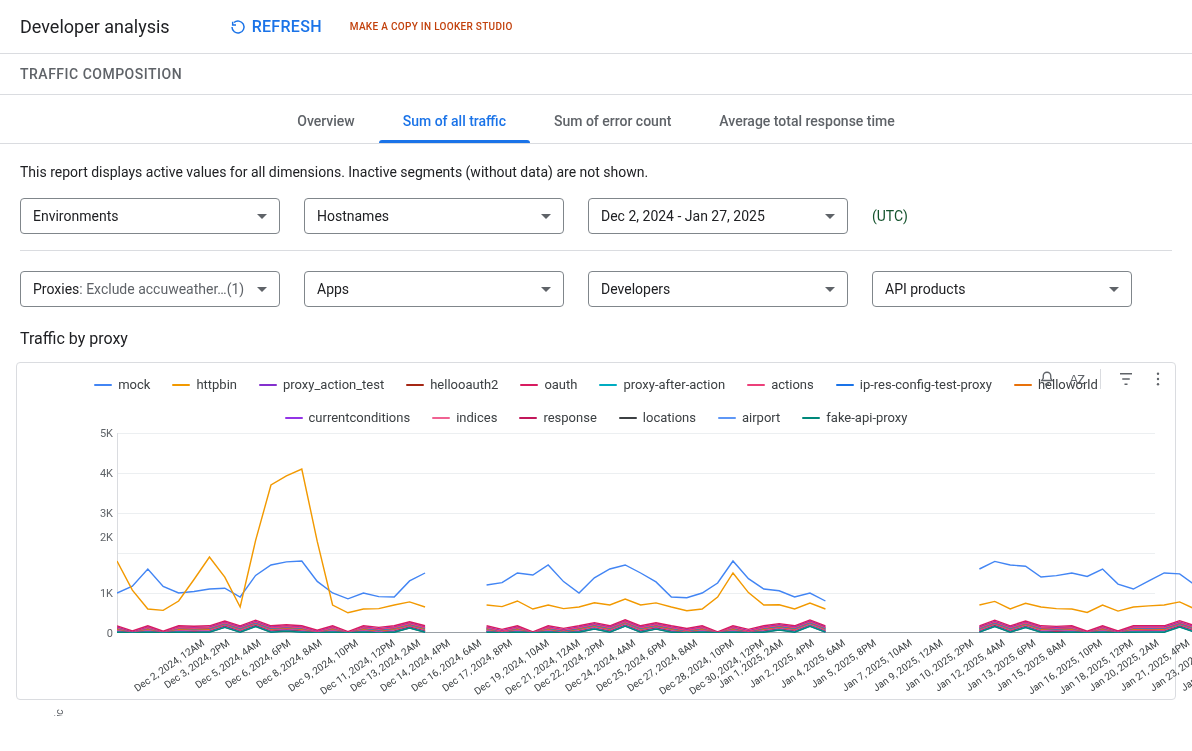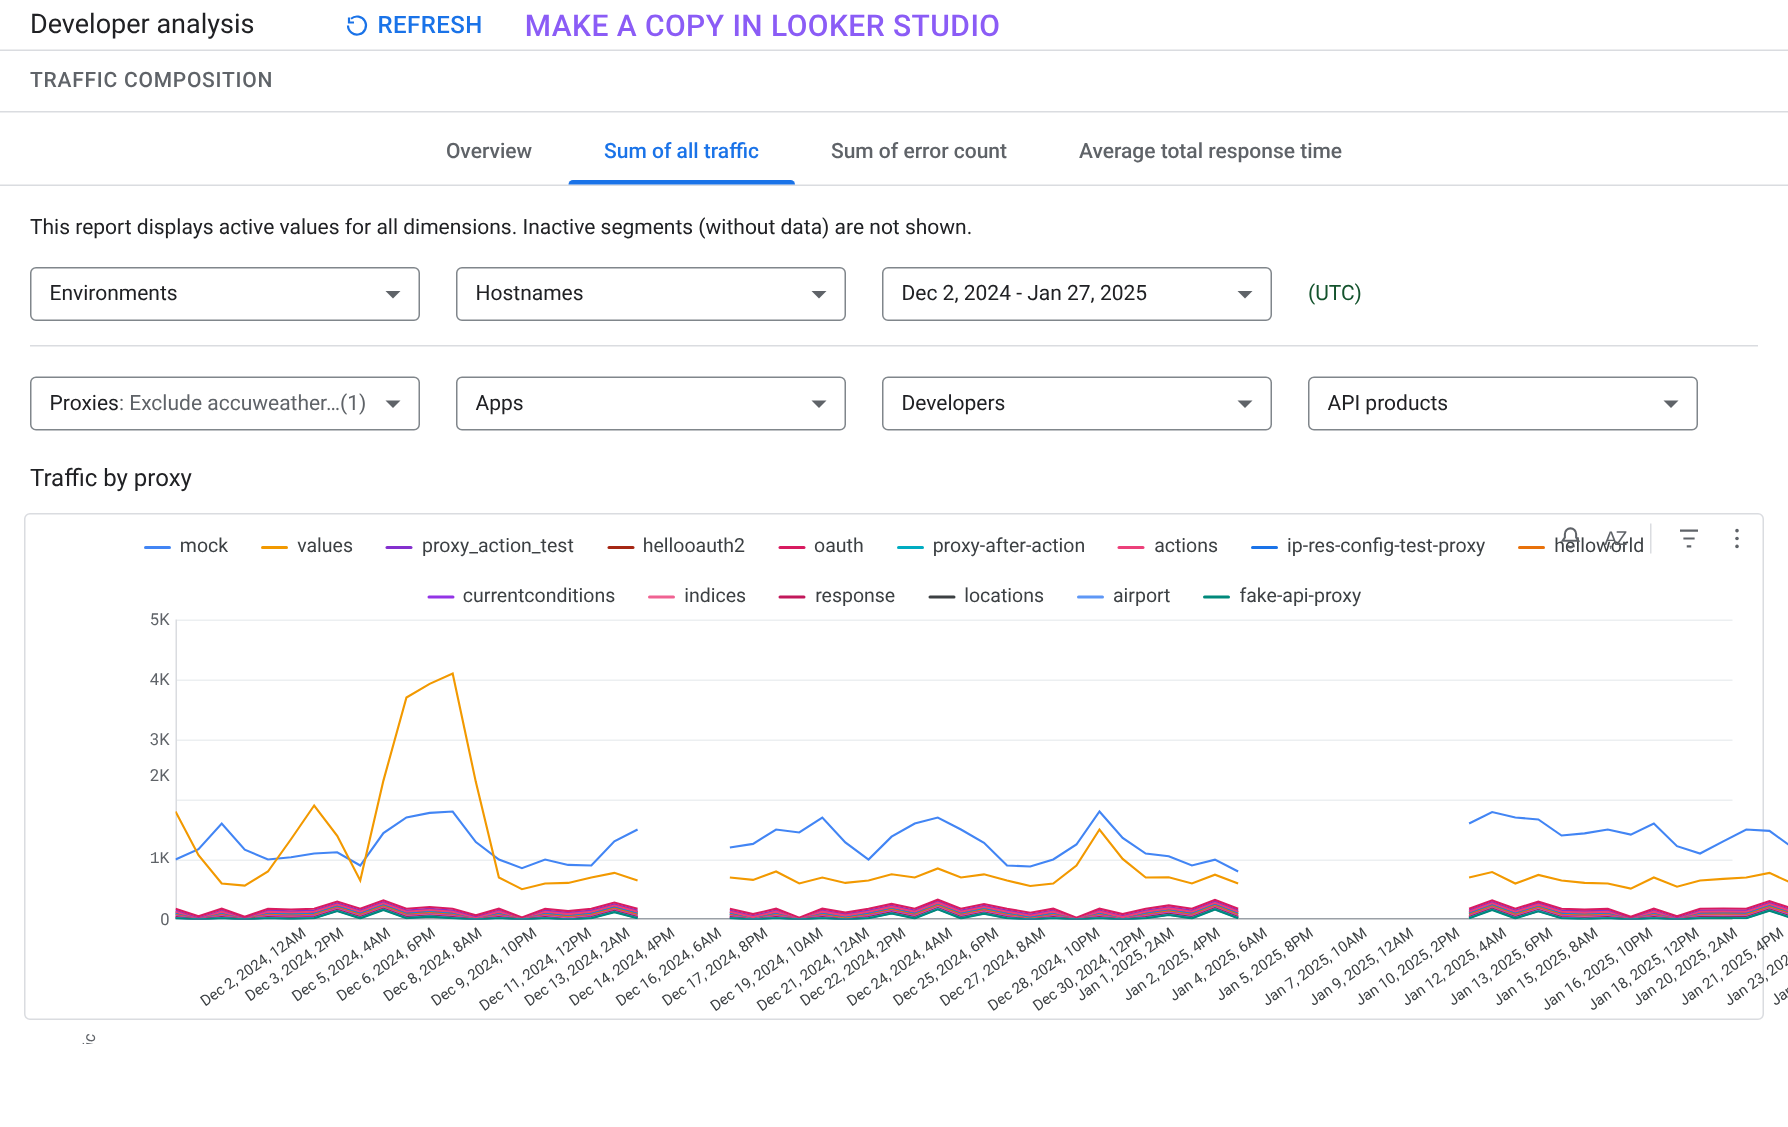--- a/index.html
+++ b/index.html
@@ -9,43 +9,43 @@
     font-size: 14px;
     color: #202124;
     background: #fff;
     width: 1192px;
   }
   .top-bar {
     display: flex;
     align-items: center;
     padding: 8px 20px;
     border-bottom: 1px solid #dadce0;
-    height: 34px;
+    height: 54px;
   }
   .page-title {
     font-size: 18px;
     font-weight: 400;
     color: #202124;
     margin-right: 60px;
   }
   .refresh-btn {
     display: inline-flex;
     align-items: center;
     color: #1a73e8;
     font-weight: 500;
     font-size: 16px;
     margin-right: 28px;
     cursor: pointer;
     letter-spacing: 0.3px;
   }
   .refresh-btn svg { margin-right: 6px; }
   .looker-link {
-    color: #8b5cf6;
+    color: #c2410c;
     font-weight: 500;
-    font-size: 20px;
+    font-size: 10px;
     cursor: pointer;
     letter-spacing: 0.3px;
   }
   .tab-bar {
     display: flex;
     border-bottom: 1px solid #dadce0;
     padding: 0 20px;
   }
   .tab {
     padding: 12px 0;
@@ -324,21 +324,21 @@
       </svg>
   </div>
 
   <div class="legend" id="legend">
       <span class="legend-item">
         <span class="swatch" style="background: rgb(66, 133, 244);"></span>
         <span>mock</span>
       </span>
       <span class="legend-item">
         <span class="swatch" style="background: rgb(242, 153, 0);"></span>
-        <span>values</span>
+        <span>httpbin</span>
       </span>
       <span class="legend-item">
         <span class="swatch" style="background: rgb(132, 48, 206);"></span>
         <span>proxy_action_test</span>
       </span>
       <span class="legend-item">
         <span class="swatch" style="background: rgb(165, 39, 20);"></span>
         <span>hellooauth2</span>
       </span>
       <span class="legend-item">
@@ -388,21 +388,21 @@
     </div>
 
   <div style="position:relative;">
     <div class="y-axis-label">Total traffic</div>
     <div class="chart-body" style="height: 200px;">
       <div class="y-ticks" id="y-ticks">
           <div class="y-tick" style="top: 0px;">5K</div>
           <div class="y-tick" style="top: 40px;">4K</div>
           <div class="y-tick" style="top: 80px;">3K</div>
           <div class="y-tick" style="top: 104px;">2K</div>
-          <div class="y-tick" style="top: 160px; font-family: Liberation Mono, monospace;">1K</div>
+          <div class="y-tick" style="top: 160px;">1K</div>
           <div class="y-tick" style="top: 200px;">0</div>
         </div>
       <div class="grid" id="grid" style="height: 200px;">
           <div class="hline" style="top: 0px;"></div>
           <div class="hline" style="top: 40px;"></div>
           <div class="hline" style="top: 80px;"></div>
           <div class="hline" style="top: 120px;"></div>
           <div class="hline" style="top: 160px;"></div>
         </div>
       <svg class="plot-svg" id="plot" preserveAspectRatio="none" viewBox="0 0 1060 200" width="100%" style="height: 200px;">

